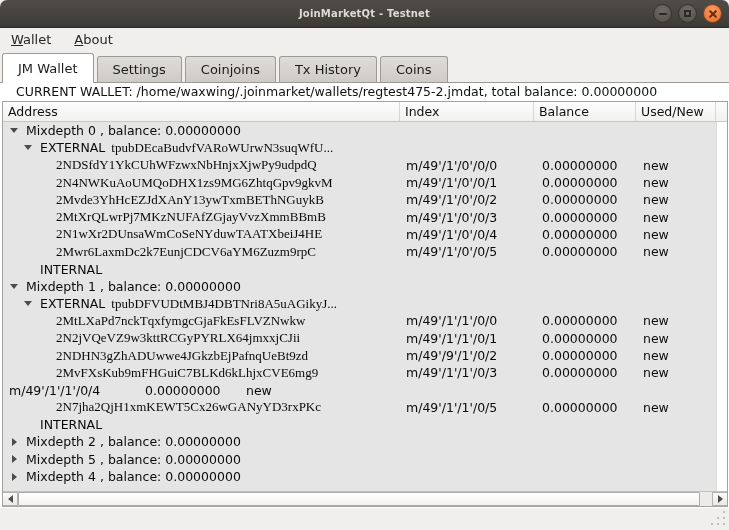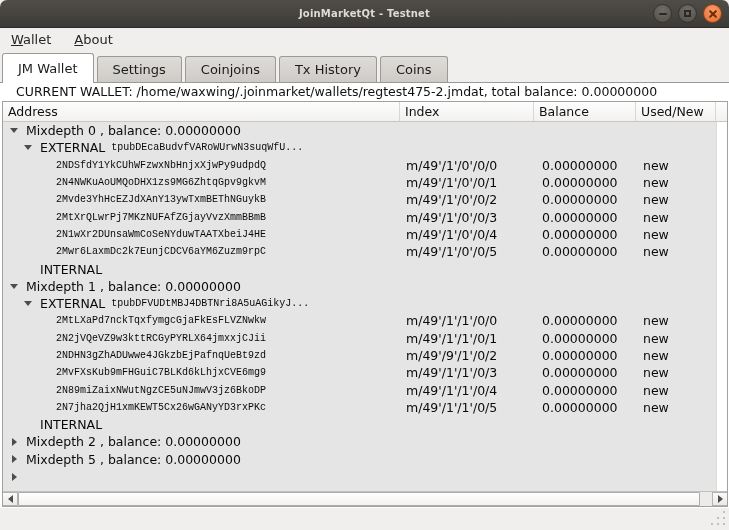--- a/index.html
+++ b/index.html
@@ -49,21 +49,21 @@
   .th-used    { width:80px; }
   .th-filler  { flex:1; border-right:none; }
 
   .tree-body { flex:1; position:relative; overflow:hidden; font-size:12.5px; color:#0a0a0a; }
   .gutter { position:absolute; top:0; bottom:0; right:0; width:11px; border-left:1px solid #dedcd8; background:#fff; }
   .row { height:17.3px; display:flex; align-items:center; white-space:nowrap; }
   .c-addr { width:397px; flex-shrink:0; display:flex; align-items:center; overflow:hidden; }
   .c-idx  { width:134px; flex-shrink:0; padding-left:6px; overflow:hidden; }
   .c-bal  { width:102px; flex-shrink:0; padding-left:8px; overflow:hidden; }
   .c-use  { flex-shrink:0; padding-left:7px; }
-  .mono { font-family:Liberation Mono, monospace; font-size:10px; }
+  .mono { font-family:Liberation Serif, serif; font-size:13px; }
   .sp { flex-shrink:0; }
   .arr { width:0; height:0; flex-shrink:0; }
   .arr.exp { border-left:4px solid transparent; border-right:4px solid transparent; border-top:5px solid #4c4c4c; margin-right:8px; }
   .arr.col { border-top:4px solid transparent; border-bottom:4px solid transparent; border-left:5px solid #4c4c4c; margin-right:9px; margin-left:2px; }
   .xpub { margin-left:6px; }
 
   
   .hscroll { height:15px; flex-shrink:0; border-top:1px solid #c3c1bd; background:#eeedeb; display:flex; }
   .sbtn { width:15px; flex-shrink:0; background:linear-gradient(#fbfbfa,#ebe9e7); border:1px solid #b5b3af;
           display:flex; align-items:center; justify-content:center; }
@@ -263,24 +263,20 @@
           <div class="row">
             <span class="c-addr" style="display: flex;">
               <span class="sp" style="width: 53px;"></span>
               <span class="mono">2MvFXsKub9mFHGuiC7BLKd6kLhjxCVE6mg9</span>
             </span>
             <span class="c-idx">m/49'/1'/1'/0/3</span>
             <span class="c-bal">0.00000000</span>
             <span class="c-use">new</span>
           </div>
           <div class="row">
-            <span class="c-addr" style="display: flex;">
-              <span class="sp" style="width: 53px;"></span>
-              <span class="mono">2N89miZaixNWutNgzCE5uNJmwV3jz6BkoDP</span>
-            </span>
             <span class="c-idx">m/49'/1'/1'/0/4</span>
             <span class="c-bal">0.00000000</span>
             <span class="c-use">new</span>
           </div>
           <div class="row">
             <span class="c-addr" style="display: flex;">
               <span class="sp" style="width: 53px;"></span>
               <span class="mono">2N7jha2QjH1xmKEWT5Cx26wGANyYD3rxPKc</span>
             </span>
             <span class="c-idx">m/49'/1'/1'/0/5</span>
@@ -313,20 +309,21 @@
               <span class="">Mixdepth 5 , balance: 0.00000000</span>
             </span>
             <span class="c-idx"></span>
             <span class="c-bal"></span>
             <span class="c-use"></span>
           </div>
           <div class="row">
             <span class="c-addr" style="display: flex;">
               <span class="sp" style="width: 7px;"></span>
               <span class="arr col"></span>
+              <span class="">Mixdepth 4 , balance: 0.00000000</span>
             </span>
             <span class="c-idx"></span>
             <span class="c-bal"></span>
             <span class="c-use"></span>
           </div>
         </div>
 
       <div class="hscroll">
         <div class="sbtn left">
             <span class="tri-left"></span>

